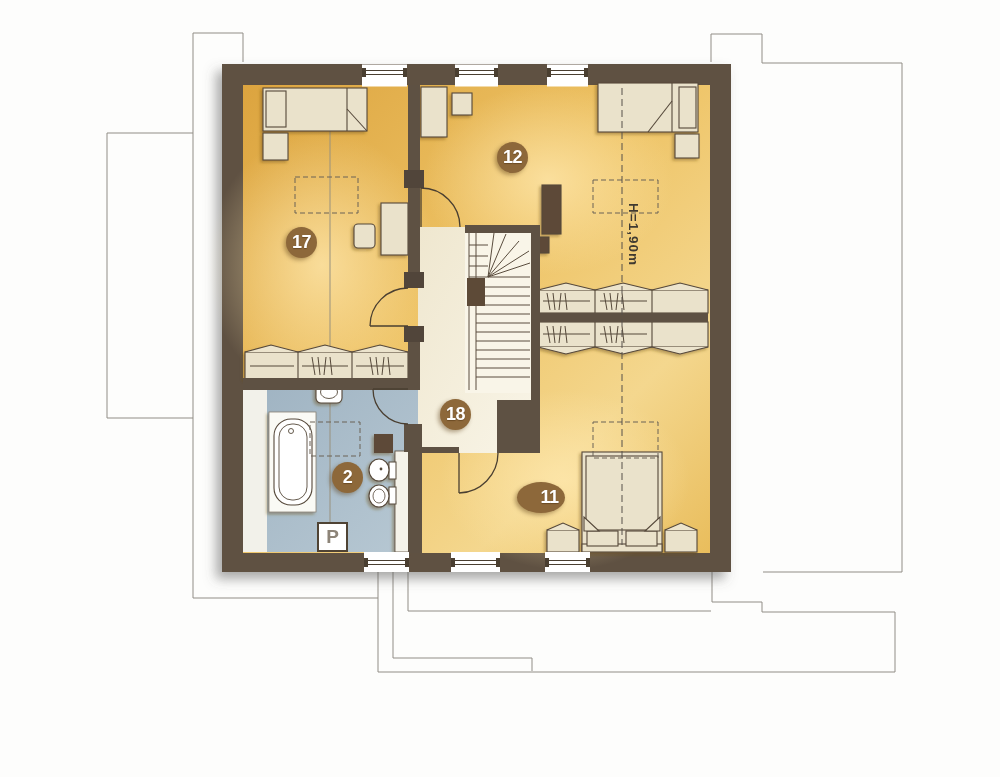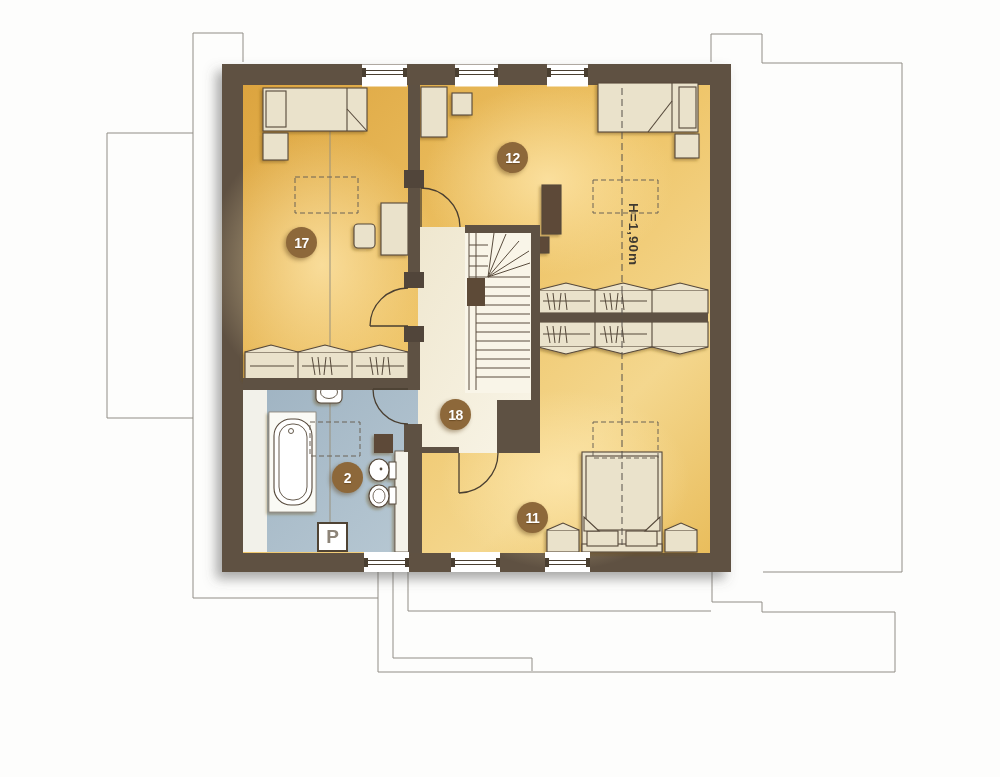--- a/index.html
+++ b/index.html
@@ -3,21 +3,21 @@
 <meta charset="utf-8">
 <style>
   html,body{margin:0;padding:0;background:#ffffff;}
   .stage{
     position:relative;width:1000px;height:777px;overflow:hidden;
     background:#fdfdfc;font-family:"Liberation Sans",sans-serif;
   }
   .stage svg{position:absolute;left:0;top:0;}
   .room-label{
     position:absolute;width:31px;height:31px;border-radius:50%;
-    background:#8d683a;color:#ffffff;font-size:14px;font-weight:bold;
+    background:#8d683a;color:#ffffff;font-size:18px;font-weight:bold;
     display:flex;align-items:center;justify-content:center;
     text-shadow:0 1px 1px rgba(60,35,5,.4);
     box-shadow:-2px 2px 4px rgba(90,60,20,.45);
     letter-spacing:-0.5px;
   }
   .height-note{
     position:absolute;left:641px;top:203px;
     transform:rotate(90deg);transform-origin:0 0;
     font-size:13.5px;font-weight:600;color:#3f3a31;
     letter-spacing:1px;white-space:nowrap;
@@ -303,21 +303,21 @@
       <path d="M373,389 A35,35 0 0 0 408,424"></path>
     </g>
     <g>
       <line x1="459" y1="453" x2="459" y2="493"></line>
       <path d="M459,493 A40,40 0 0 0 498,453"></path>
     </g>
   </g>
 </svg>
 
 <div class="room-label" style="left:440px;top:399px;">18</div>
-<div class="room-label" style="left:517px;top:502px;">11</div>
+<div class="room-label" style="left:517px;top:482px;padding-left:17px;">11</div>
 <div class="room-label" style="left:497px;top:142px;">12</div>
 <div class="room-label" style="left:286px;top:227px;">17</div>
 <div class="room-label" style="left:332px;top:462px;">2</div>
 
 <div class="height-note">H=1,90m</div>
 <div class="washer">P</div>
 
 </div>
 
 </body></html>

